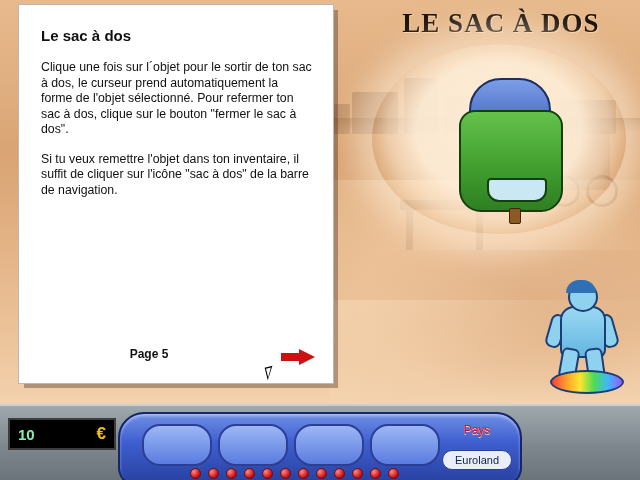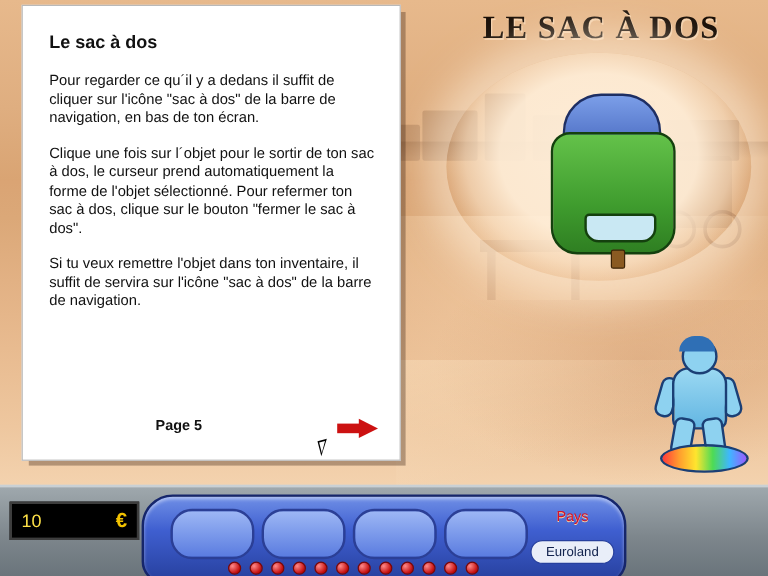--- a/index.html
+++ b/index.html
@@ -273,21 +273,21 @@
     position: absolute;
     left: 8px; top: 12px; width: 108px; height: 32px;
     background: #000;
     border: 2px solid #3d3d3d;
     display: flex;
     align-items: center;
     justify-content: space-between;
     padding: 0 8px;
     box-sizing: border-box;
   }
-  .money-amount { color: #fde047; font-size: 15px; font-weight: normal; }
+  .money-amount { color: #86efac; font-size: 15px; font-weight: bold; }
   .money-symbol { color: #f2c200; font-size: 17px; font-weight: bold; }
 
   .navpod {
     position: absolute;
     left: 118px; top: 6px; width: 400px; height: 70px;
     background: linear-gradient(to bottom, #6f8fe6 0%, #3f5fd0 40%, #27409e 100%);
     border-radius: 26px 26px 18px 18px;
     border: 2px solid #16266b;
     box-shadow: inset 0 2px 3px rgba(255,255,255,.45);
   }
@@ -377,23 +377,22 @@
     <div class="char-leg l2"></div>
     <div class="char-head"></div>
     <div class="char-hair"></div>
     <div class="char-disc"></div>
   </div>
 
   <div class="panel-shadow"></div>
   <div class="panel">
     <div class="panel-inner">
       <h1>Le sac à dos</h1>
-      <p>Pour regarder ce qu´il y a dedans il suffit de cliquer sur l'icône "sac à dos" de la barre de navigation, en bas de ton écran.</p>
       <p>Clique une fois sur l´objet pour le sortir de ton sac à dos, le curseur prend automatiquement la forme de l'objet sélectionné. Pour refermer ton sac à dos, clique sur le bouton "fermer le sac à dos".</p>
-      <p>Si tu veux remettre l'objet dans ton inventaire, il suffit de servira sur l'icône "sac à dos" de la barre de navigation.</p>
+      <p>Si tu veux remettre l'objet dans ton inventaire, il suffit de cliquer sur l'icône "sac à dos" de la barre de navigation.</p>
     </div>
     <div class="page-label">Page 5</div>
     <div class="next-arrow">
       <div class="shaft"></div>
       <div class="head"></div>
     </div>
   </div>
   <div class="cursor"></div>
   <div class="cursor-fill"></div>
 

